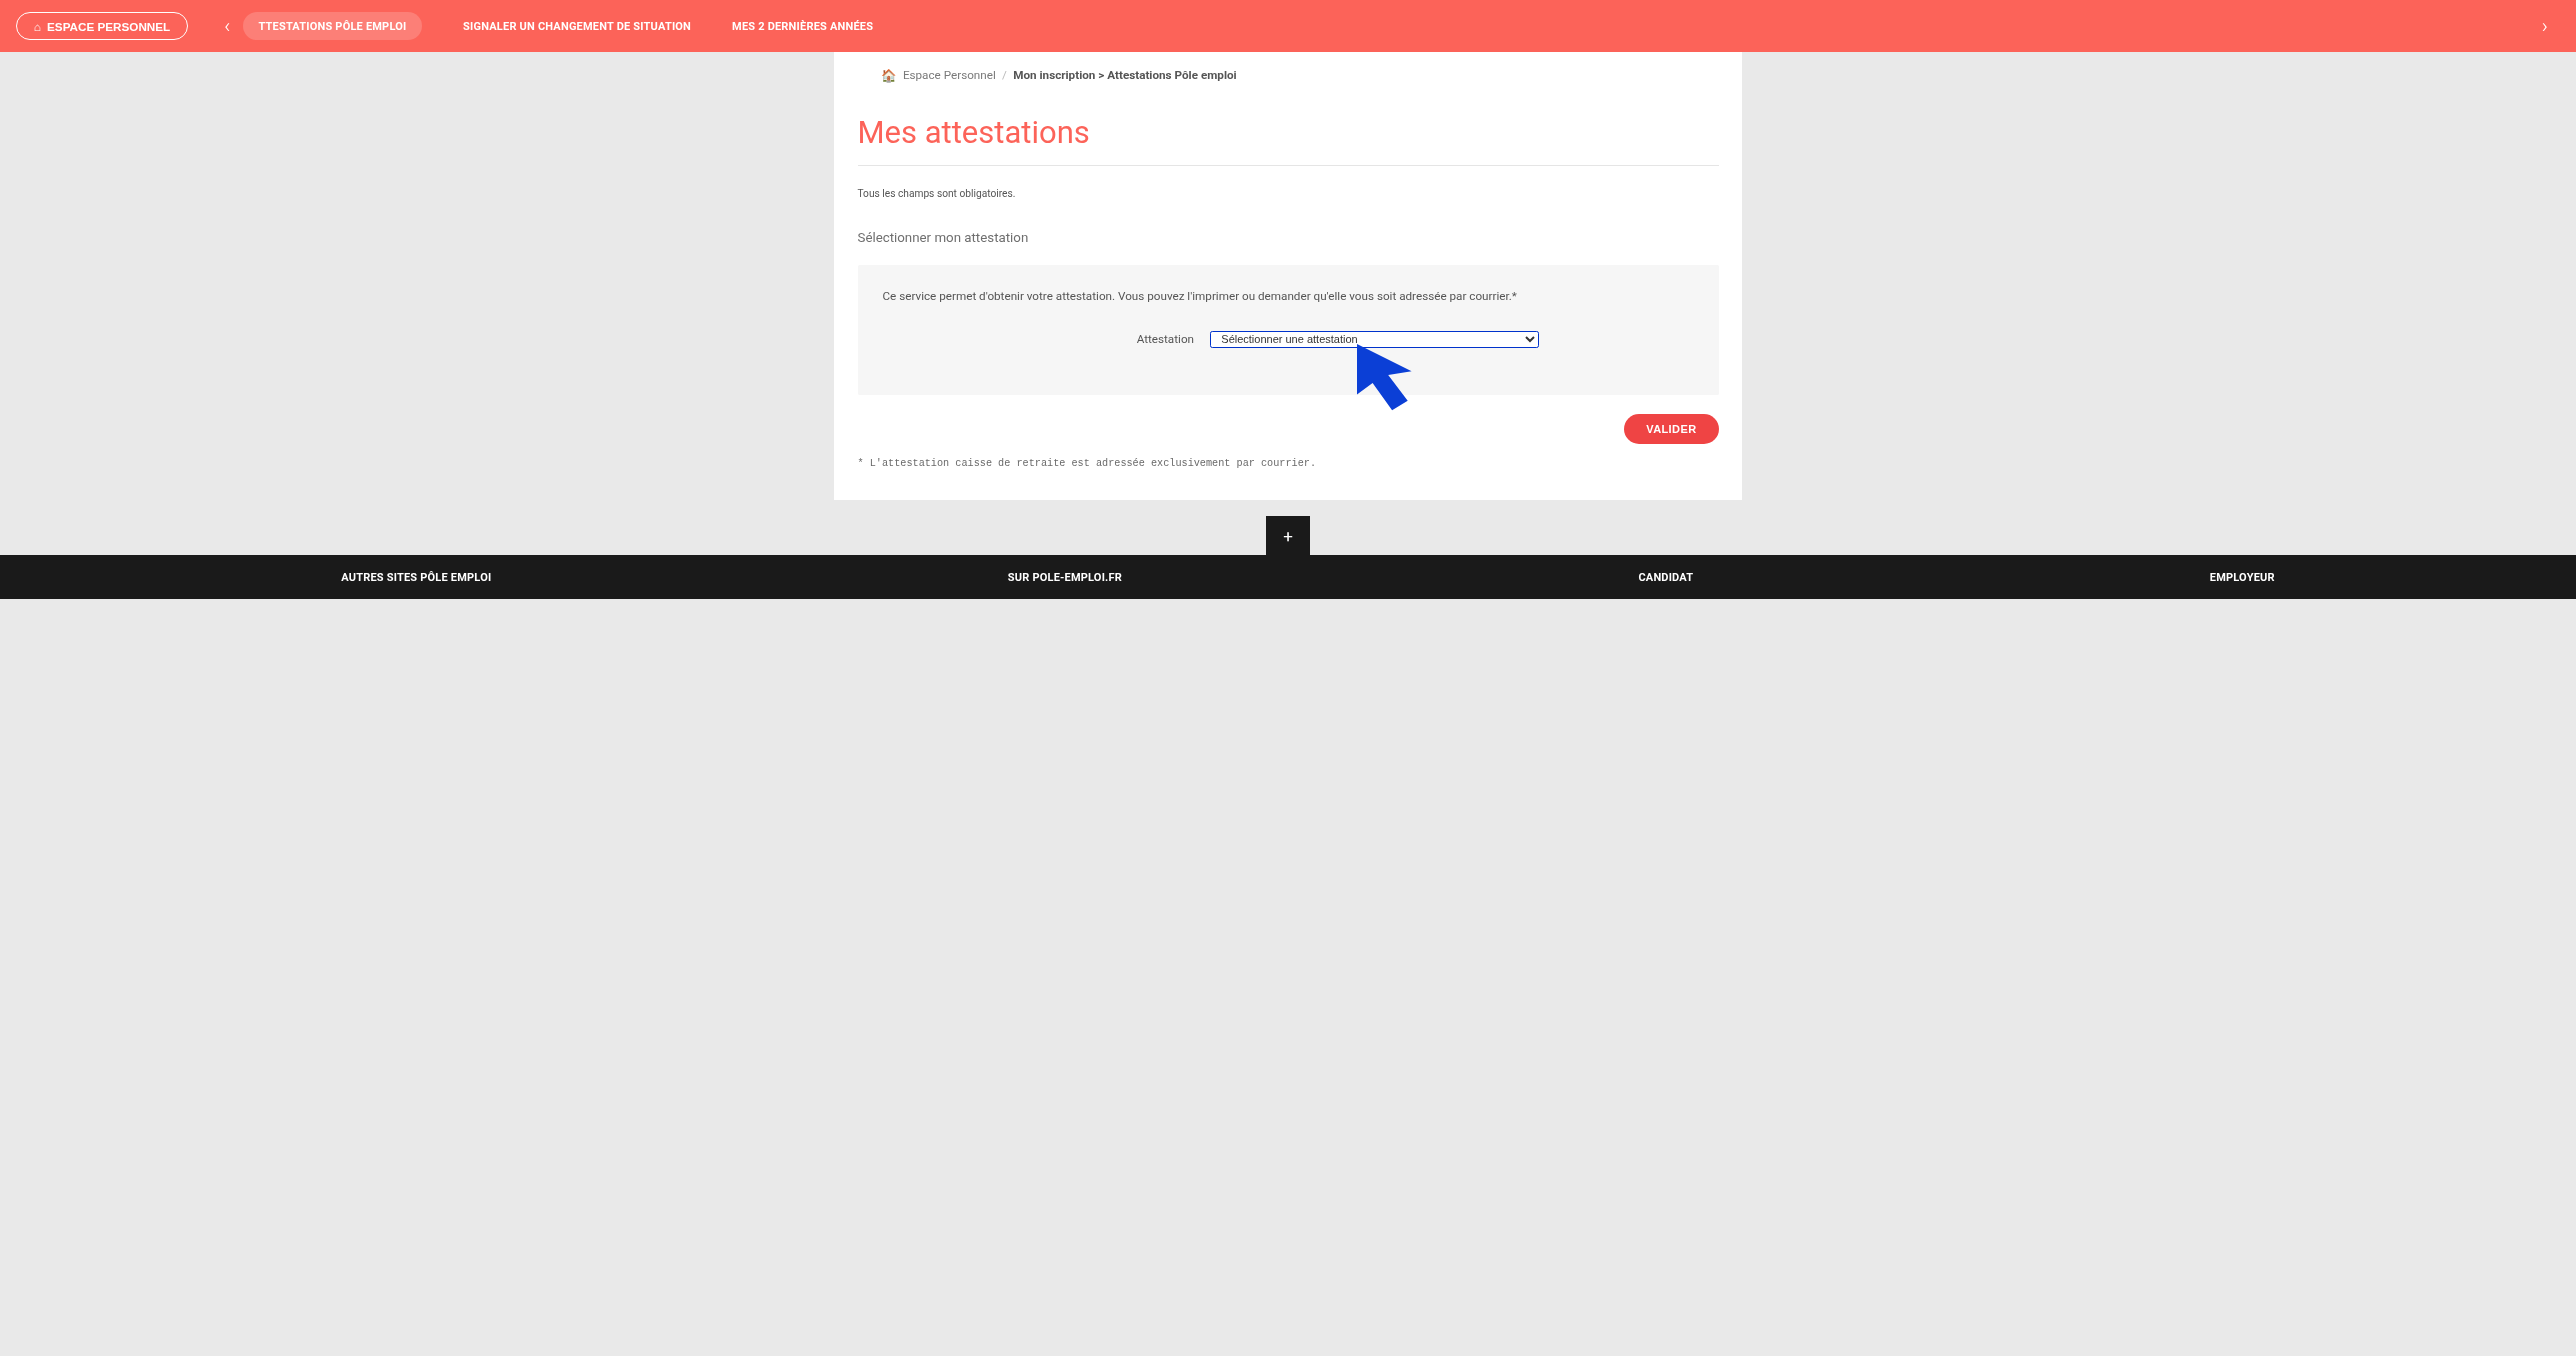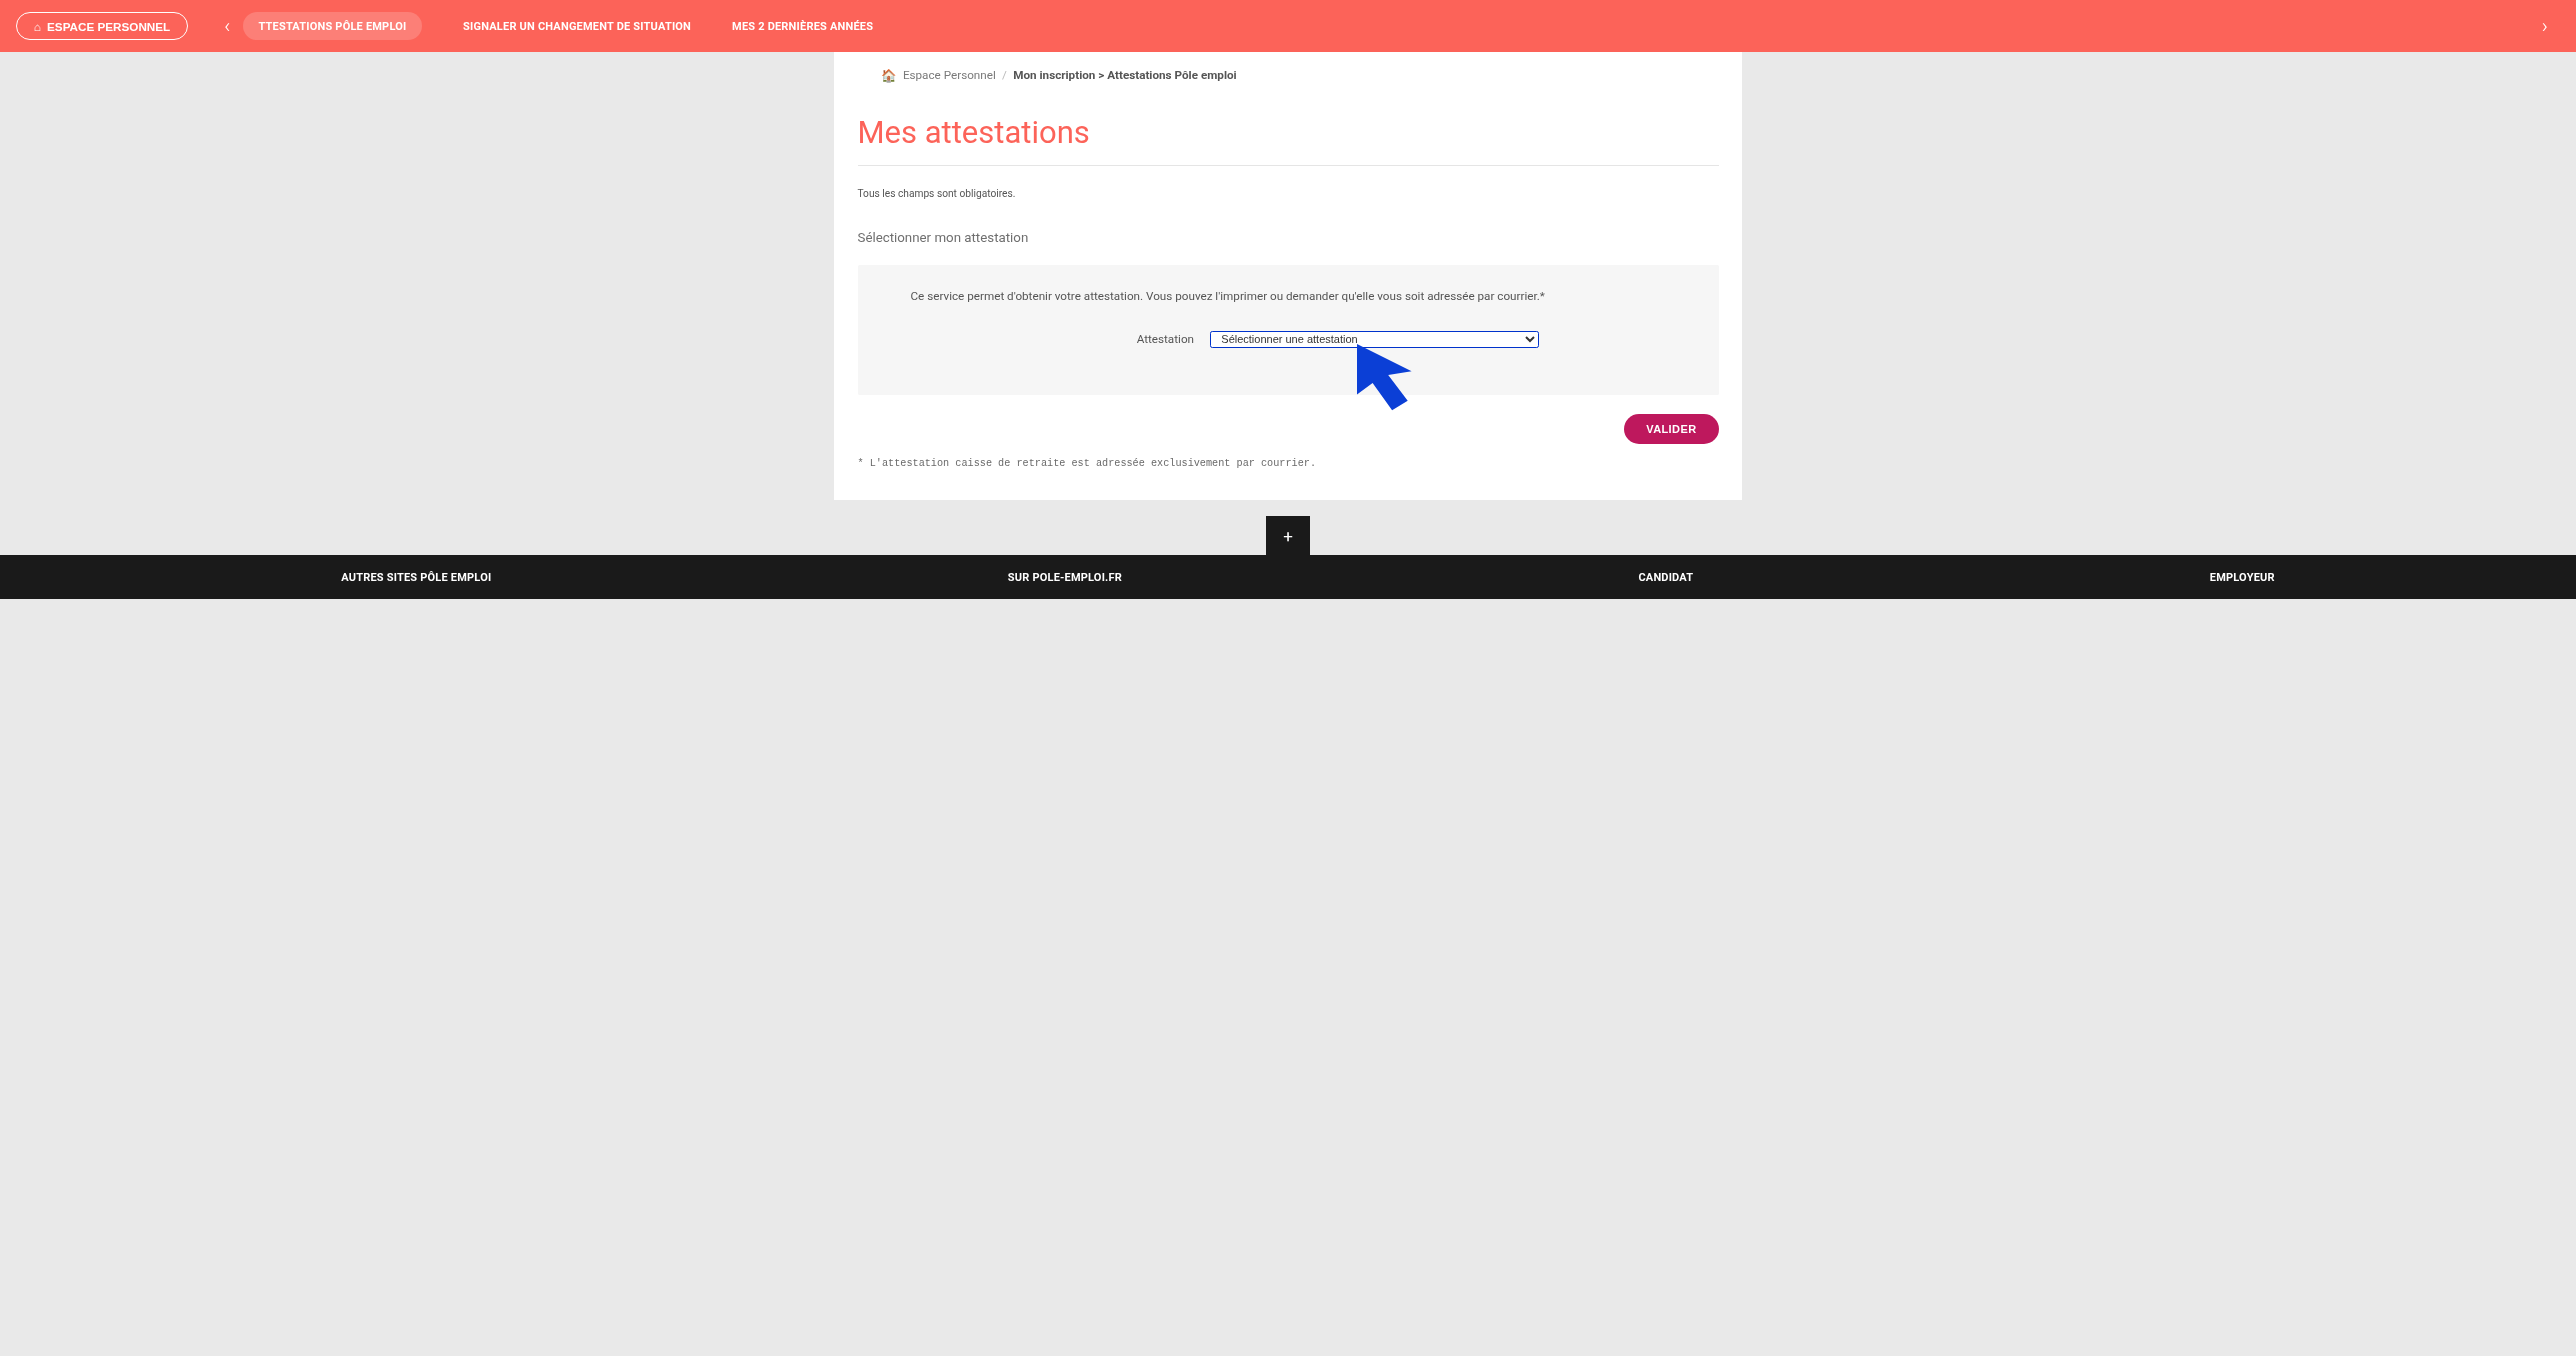--- a/index.html
+++ b/index.html
@@ -138,21 +138,20 @@
     background: #f6f6f6;
     border-radius: 1.6px;
     padding: 23.5px 25px 47px 25px;
     margin-bottom: 19px;
     position: relative;
   }
   .form-box .desc {
     font-size: 11.7px;
     color: #555;
     margin-bottom: 28px;
-    margin-left: 28px;
   }
   .field-row {
     display: flex;
     align-items: center;
     justify-content: center;
     gap: 16px;
   }
   .field-label {
     font-size: 11.7px;
     color: #555;
@@ -171,21 +170,21 @@
     cursor: pointer;
   }
 
   
   .actions {
     display: flex;
     justify-content: flex-end;
     margin-bottom: 14px;
   }
   .valider-btn {
-    background: #be185d;
+    background: #ef4444;
     color: #fff;
     border: none;
     border-radius: 782px;
     padding: 9.4px 22px;
     font-size: 11px;
     font-weight: 700;
     letter-spacing: 0.4px;
     cursor: pointer;
   }
 

